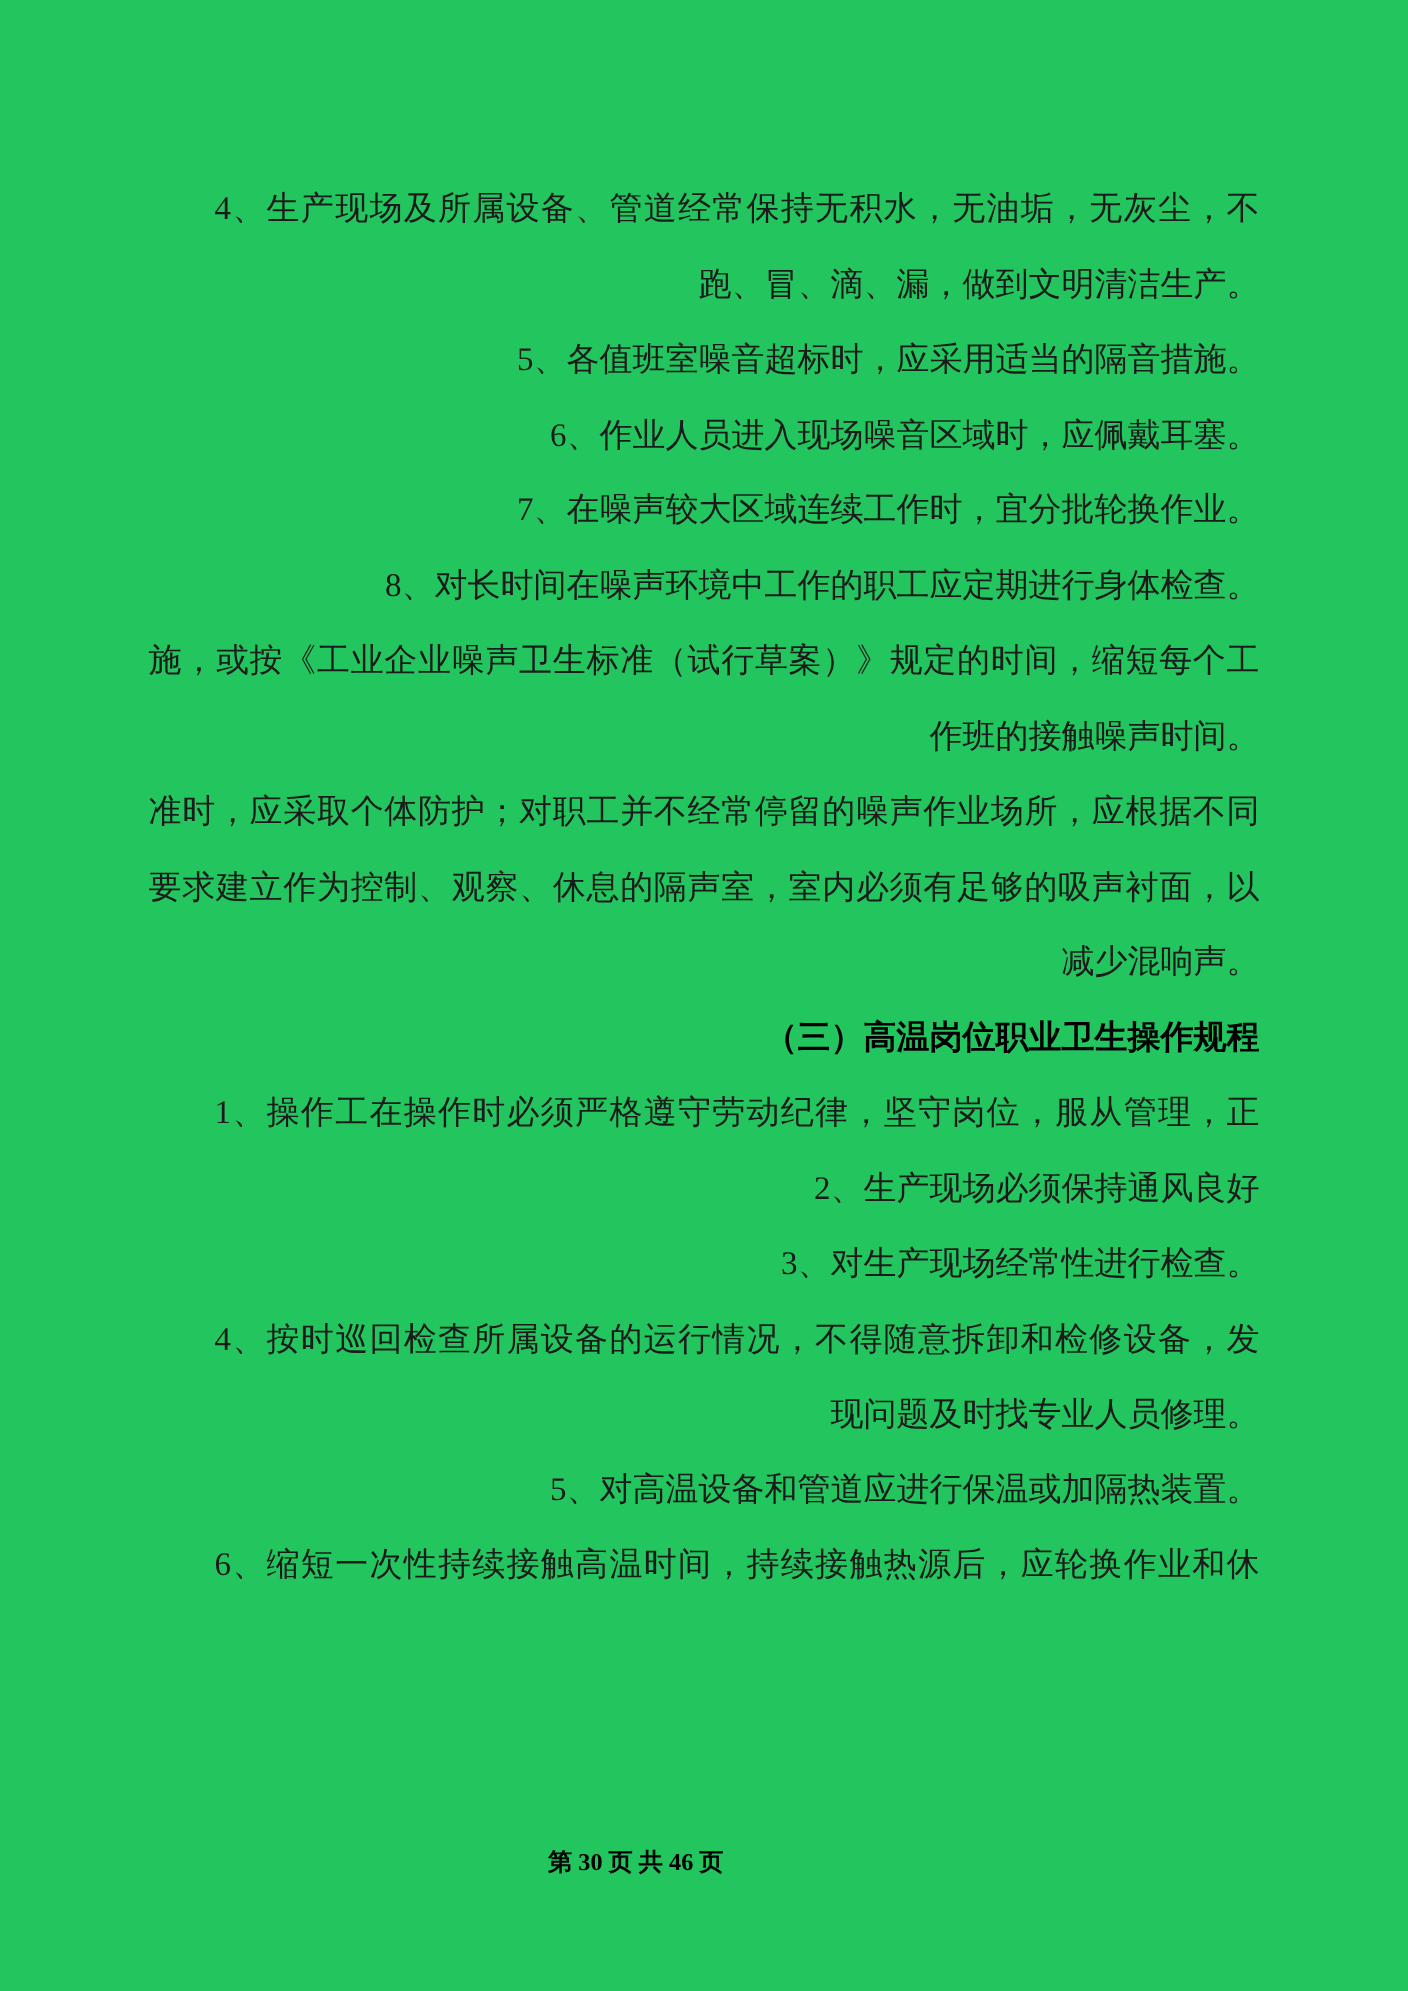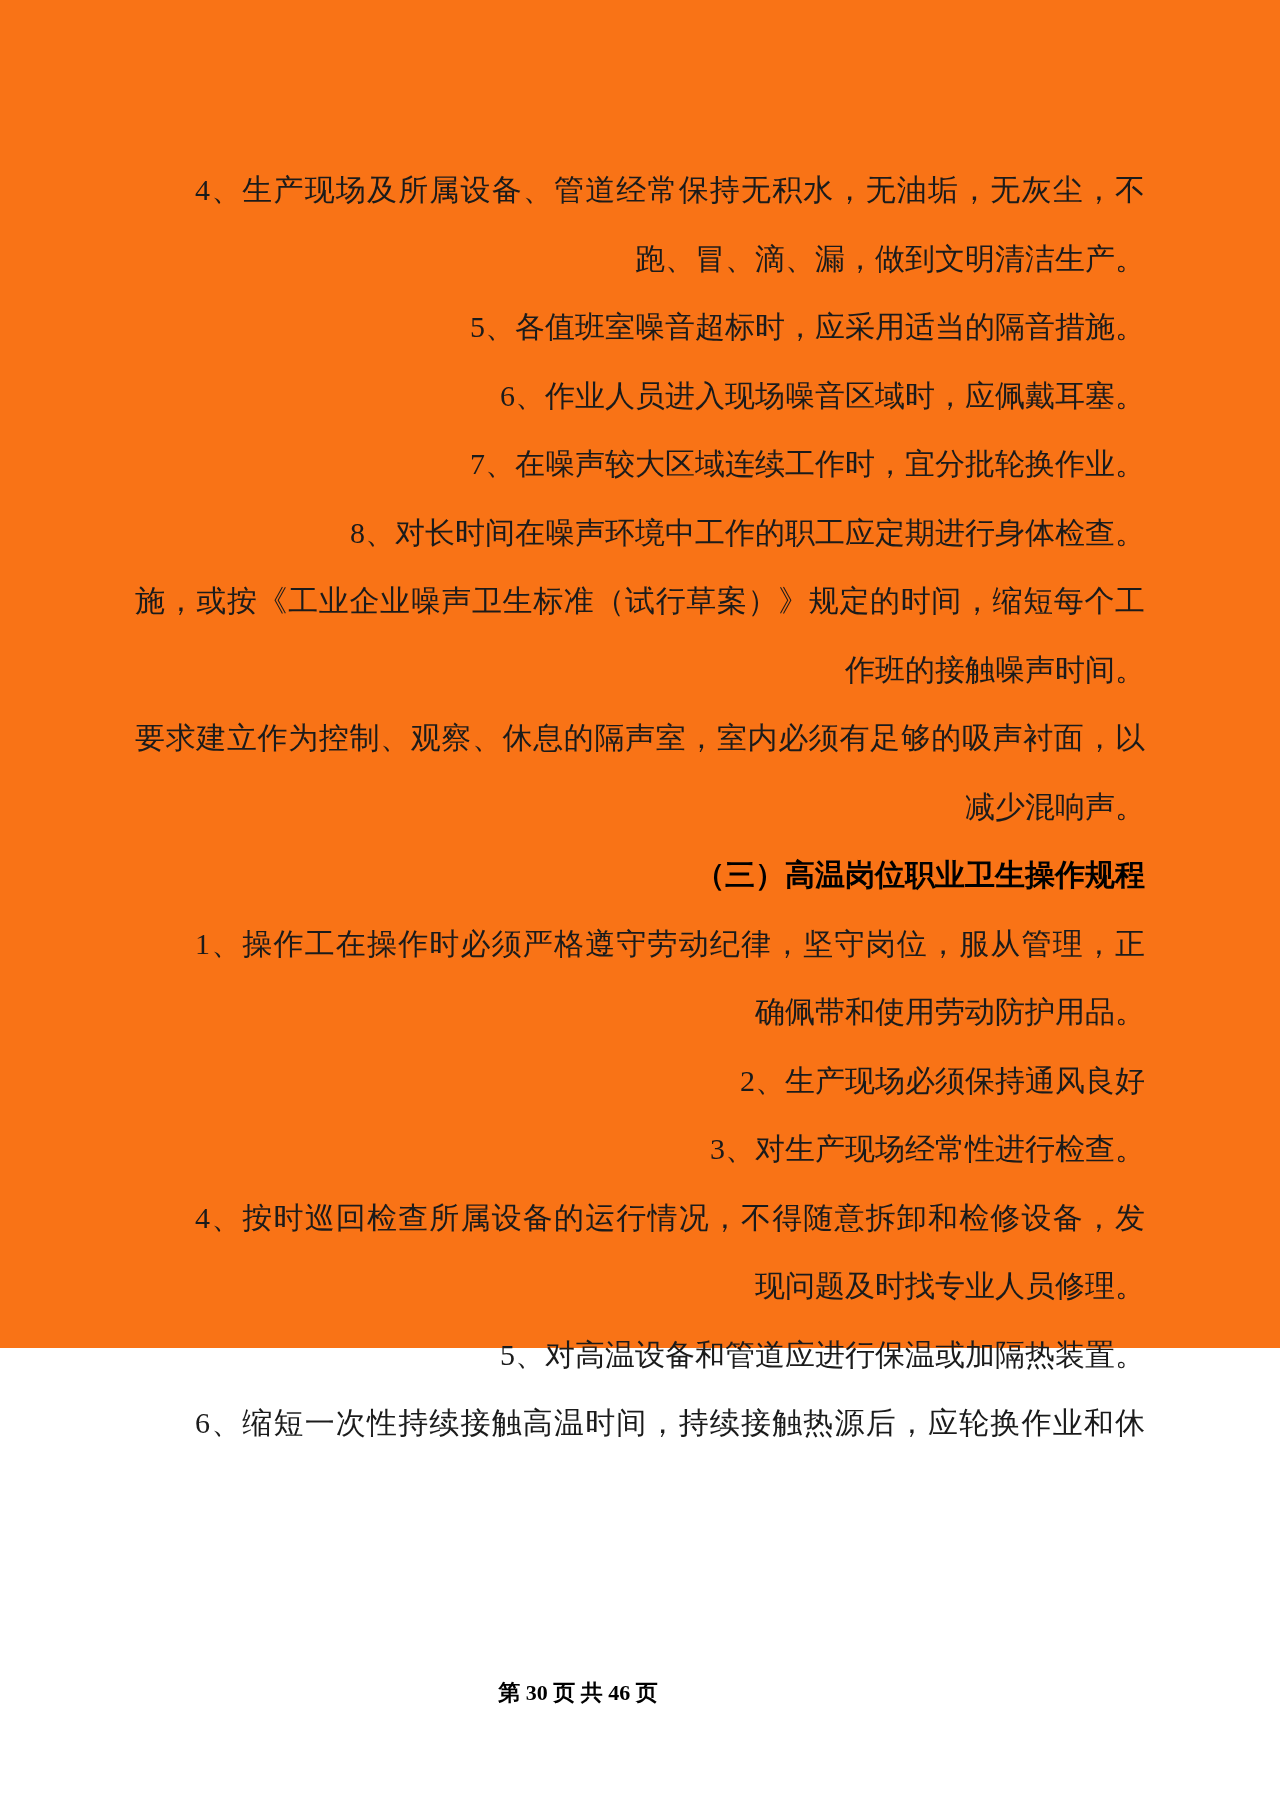--- a/index.html
+++ b/index.html
@@ -12,22 +12,22 @@
     position: relative;
     background: #ffffff;
     font-family: "Liberation Serif", "DejaVu Serif", serif;
     color: #1b1b1b;
     overflow: hidden;
   }
   .page {
     position: absolute;
     left: 0; top: 0;
     width: 1280px;
-    height: 1348px;
-    background: #f97316;
+    height: 1810px;
+    background: #22c55e;
   }
   .content {
     position: absolute;
     left: 135px;
     top: 156px;
     width: 1010px;
   }
   .line {
     font-size: 30px;
     line-height: 68.5px;
@@ -69,25 +69,25 @@
 <div class="page">
   <div class="content">
       <div class="line indent fill">4、生产现场及所属设备、管道经常保持无积水，无油垢，无灰尘，不</div>
       <div class="line">跑、冒、滴、漏，做到文明清洁生产。</div>
       <div class="line indent">5、各值班室噪音超标时，应采用适当的隔音措施。</div>
       <div class="line indent">6、作业人员进入现场噪音区域时，应佩戴耳塞。</div>
       <div class="line indent">7、在噪声较大区域连续工作时，宜分批轮换作业。</div>
       <div class="line indent">8、对长时间在噪声环境中工作的职工应定期进行身体检查。</div>
       <div class="line fill">施，或按《工业企业噪声卫生标准（试行草案）》规定的时间，缩短每个工</div>
       <div class="line">作班的接触噪声时间。</div>
+      <div class="line fill">准时，应采取个体防护；对职工并不经常停留的噪声作业场所，应根据不同</div>
       <div class="line fill">要求建立作为控制、观察、休息的隔声室，室内必须有足够的吸声衬面，以</div>
       <div class="line">减少混响声。</div>
       <div class="line indent bold">（三）高温岗位职业卫生操作规程</div>
       <div class="line indent fill">1、操作工在操作时必须严格遵守劳动纪律，坚守岗位，服从管理，正</div>
-      <div class="line">确佩带和使用劳动防护用品。</div>
       <div class="line indent">2、生产现场必须保持通风良好</div>
       <div class="line indent">3、对生产现场经常性进行检查。</div>
       <div class="line indent fill">4、按时巡回检查所属设备的运行情况，不得随意拆卸和检修设备，发</div>
       <div class="line">现问题及时找专业人员修理。</div>
       <div class="line indent">5、对高温设备和管道应进行保温或加隔热装置。</div>
       <div class="line indent fill">6、缩短一次性持续接触高温时间，持续接触热源后，应轮换作业和休</div>
     </div>
 
   <div class="footer">第 30 页 共 46 页</div>
 </div>

